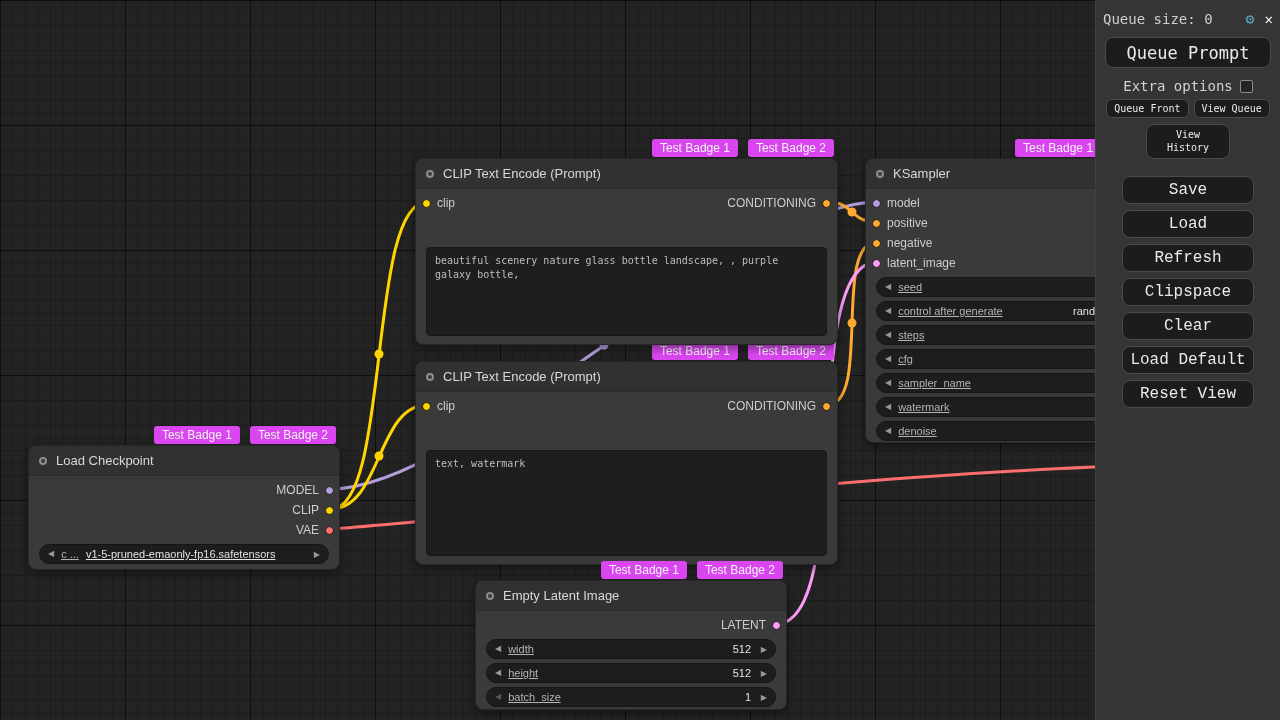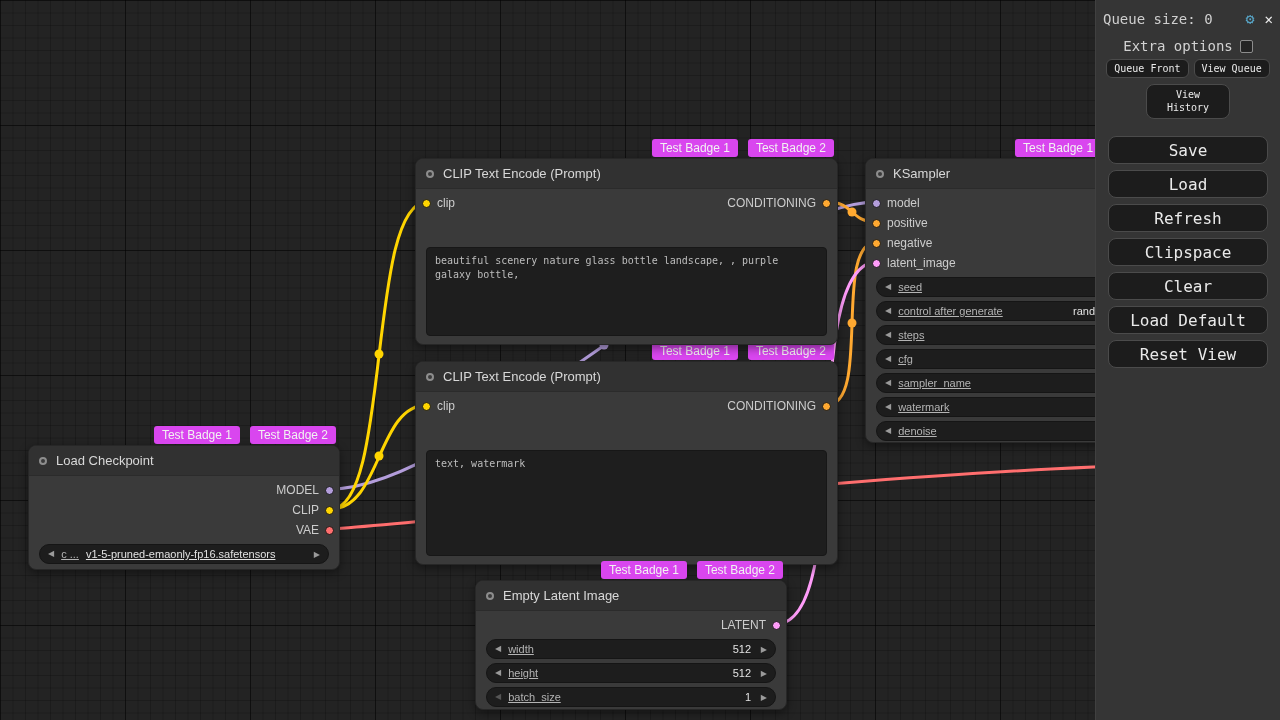--- a/index.html
+++ b/index.html
@@ -81,21 +81,21 @@
   }
   .btn-queue { width:166px; height:31px; font-size:17px; margin-top:9px; }
   .extra { display:flex; align-items:center; gap:7px; margin-top:10px; font-size:14px; color:#d2d2d2; }
   .extra input {
     appearance:none; width:13px; height:13px; background:#242424; border:1px solid #8c8c8c;
     border-radius:2px; cursor:pointer;
   }
   .small-row { display:flex; gap:5px; margin-top:5px; }
   .btn-small { font-size:10px; padding:3px 7px; border-radius:6px; }
   .btn-history { width:84px; margin-top:6px; font-size:10px; padding:4px 6px; text-align:center; line-height:1.25; flex-direction:column; }
-  .btn-big { width:160px; height:28px; font-size:16px; margin-top:6px; }
+  .btn-big { width:132px; height:28px; font-size:16px; margin-top:6px;font-family:Liberation Mono, monospace; }
   .btn-big.first { margin-top:17px; }
 </style>
 </head>
 <body>
 
 <div class="stage">
   <div class="grid"></div>
 
   <svg class="links" width="1280" height="720">
     <path d="M331,529 C460,520 900,470 1160,465" stroke="#FF6E6E" stroke-width="3" fill="none"></path>
@@ -290,20 +290,21 @@
       </div>
     </div>
   </div>
 
   <div class="menu">
     <div class="menu-header">
       <span class="title">Queue size: 0</span>
       <span class="gear" style="color:#58a6c8;">⚙</span>
       <span class="close-x">✕</span>
     </div>
+    <button class="btn btn-queue">Queue Prompt</button>
     <div class="extra">
       <span>Extra options</span>
       <input type="checkbox" style="">
     </div>
     <div class="small-row">
       <button class="btn btn-small">Queue Front</button>
       <button class="btn btn-small">View Queue</button>
     </div>
     <button class="btn btn-history">View History</button>
     <button class="btn btn-big first">Save</button>

